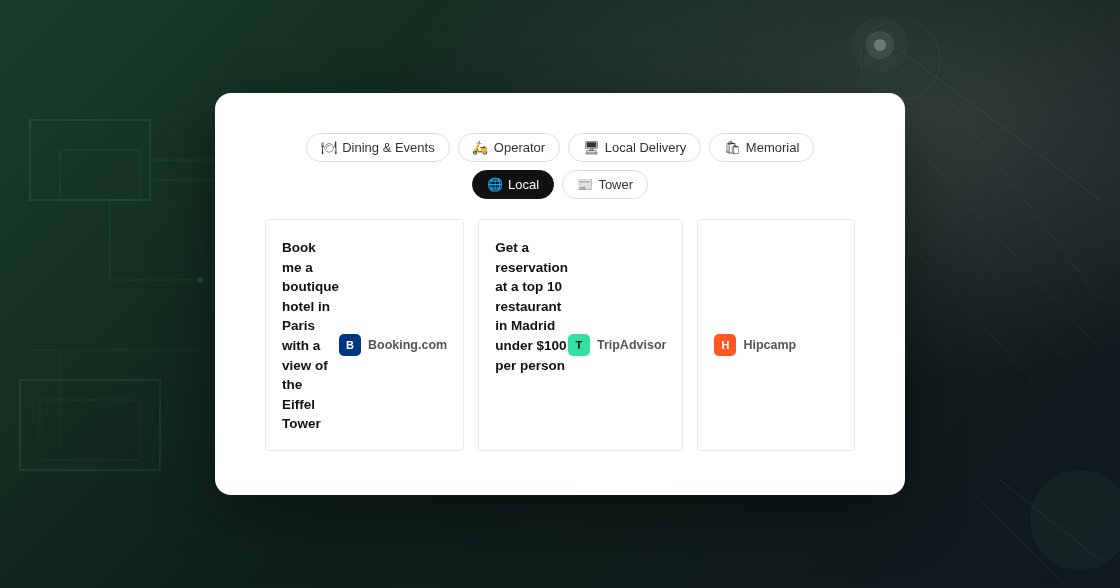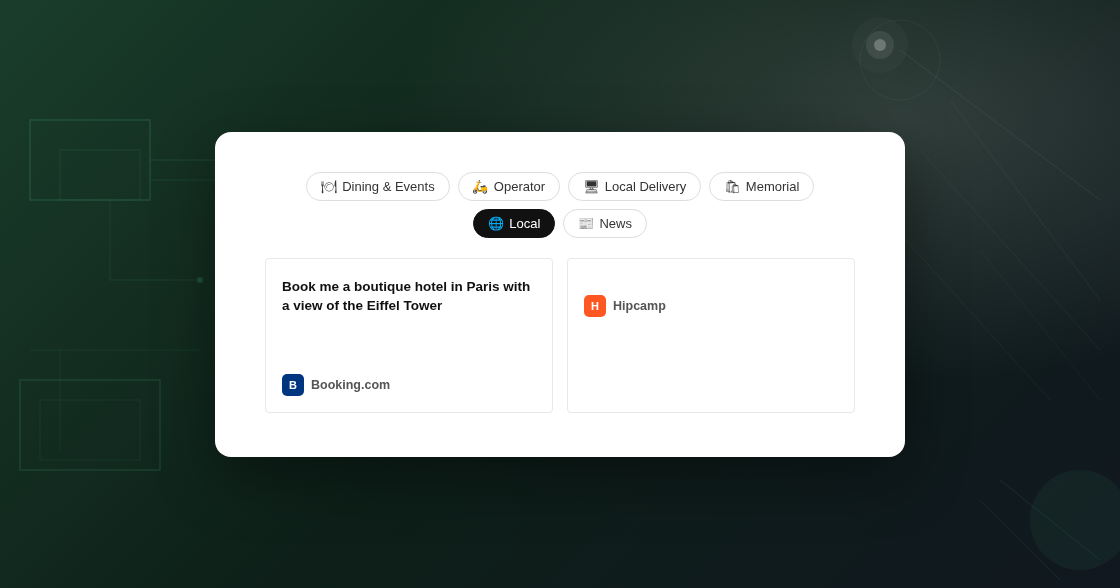--- a/index.html
+++ b/index.html
@@ -144,21 +144,21 @@
       gap: 14px;
     }
 
     .card {
       flex: 1;
       border: 1.5px solid #e8e8e8;
       border-radius: 4px;
       padding: 18px 16px 16px;
       cursor: pointer;
       display: flex;
-      flex-direction: column;
+      flex-direction: row;
       justify-content: space-between;
       min-height: 155px;
     }
 
     .card-text {
       font-size: 13.5px;
       font-weight: 600;
       color: #111;
       line-height: 1.45;
       flex: 1;
@@ -249,33 +249,40 @@
       <button class="filter-tab">
         <span class="tab-icon">🛍</span>
         <span>Memorial</span>
       </button>
       <button class="filter-tab active">
         <span class="tab-icon">🌐</span>
         <span>Local</span>
       </button>
       <button class="filter-tab">
         <span class="tab-icon">📰</span>
-        <span>News</span>
+        <span>Tower</span>
       </button>
     </div>
 
   <div class="cards-row" id="cards-container">
   <div class="card">
     <div class="card-text">Book me a boutique hotel in Paris with a view of the Eiffel Tower</div>
     <div class="card-footer">
       <div class="brand-logo booking" style="background:#003580; color:white">B</div>
       <span class="brand-name">Booking.com</span>
     </div>
   </div>
       <div class="card">
+    <div class="card-text">Get a reservation at a top 10 restaurant in Madrid under $100 per person</div>
+    <div class="card-footer">
+      <div class="brand-logo tripadvisor" style="background:#34e0a1; color:#111">T</div>
+      <span class="brand-name">TripAdvisor</span>
+    </div>
+  </div>
+      <div class="card">
     <div class="card-footer">
       <div class="brand-logo hipcamp" style="background:#ff5722; color:white">H</div>
       <span class="brand-name">Hipcamp</span>
     </div>
   </div>
     </div>
 
 </div>
 
 </body></html>

